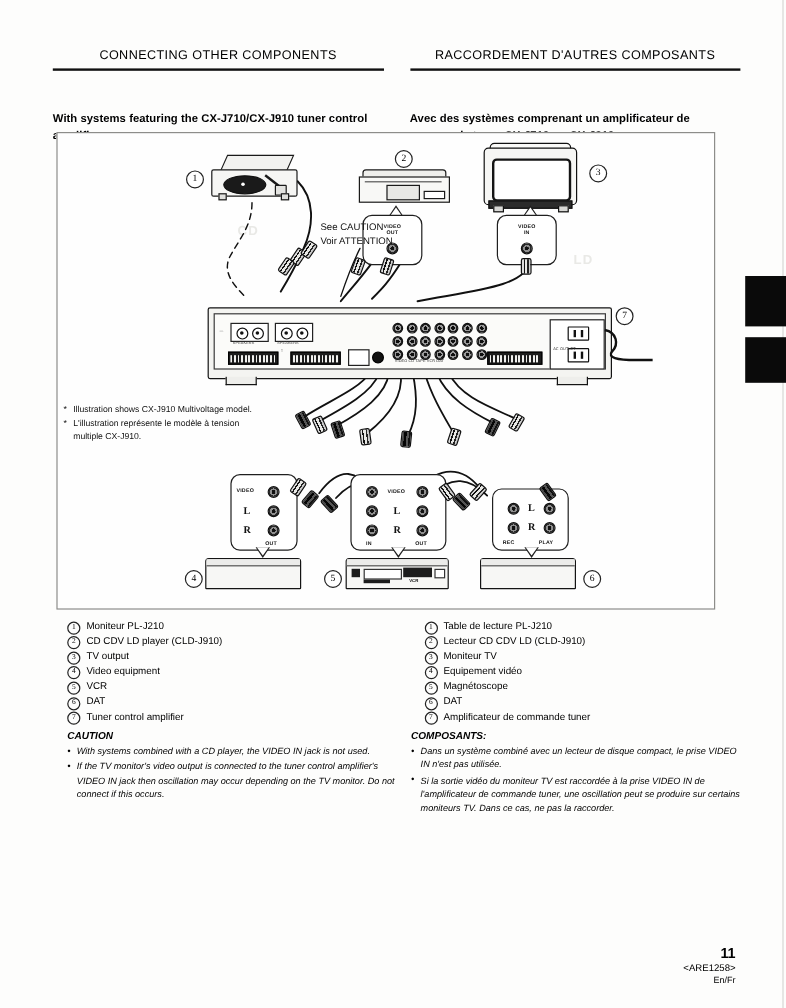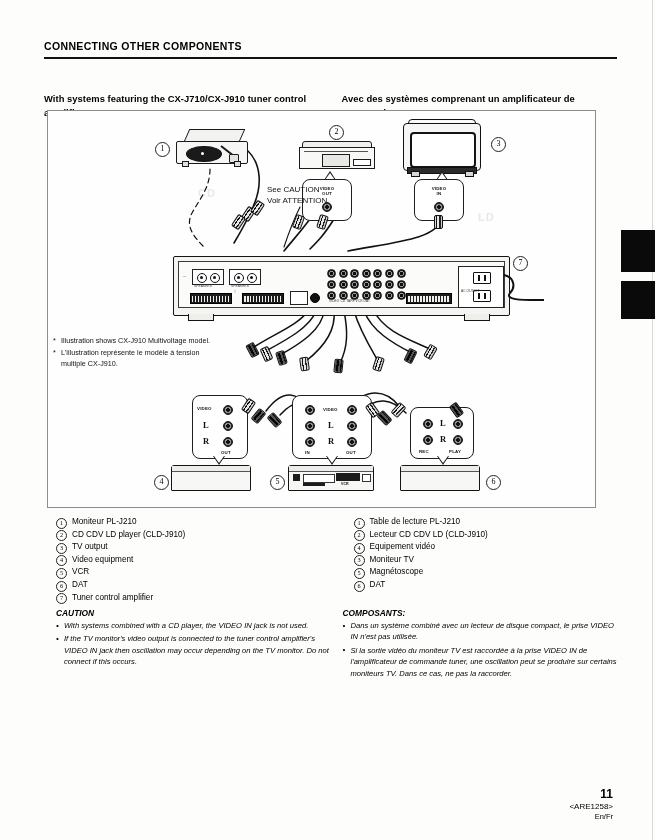--- a/index.html
+++ b/index.html
@@ -46,23 +46,23 @@
     position: absolute;
     top: 40px;
     left: 44px;
     right: 38px;
     display: flex;
     gap: 22px;
   }
   .hdr-col { flex: 1 1 0; }
   .hdr-title {
     font-size: 10.5px;
-    font-weight: bold;
+    font-weight: normal;
     letter-spacing: 0.35px;
-    text-align: left;
+    text-align: center;
     padding-bottom: 4px;
     line-height: 13px;
   }
   .hdr-rule {
     height: 2.4px;
     background: #111;
   }
 
   .intro-row {
     position: absolute;
@@ -445,20 +445,24 @@
 
 <div class="page">
 
   <div class="right-rule"></div>
   <div class="edge-tab t1"></div>
   <div class="edge-tab t2"></div>
 
   <div class="hdr-row">
     <div class="hdr-col">
       <div class="hdr-title">CONNECTING OTHER COMPONENTS</div>
+      <div class="hdr-rule"></div>
+    </div>
+    <div class="hdr-col">
+      <div class="hdr-title">RACCORDEMENT D'AUTRES COMPOSANTS</div>
       <div class="hdr-rule"></div>
     </div>
   </div>
 
   <div class="intro-row">
     <div class="intro-col">
       <div class="intro-text">With systems featuring the CX-J710/CX-J910 tuner control amplifiers.</div>
     </div>
     <div class="intro-col">
       <div class="intro-text">Avec des systèmes comprenant un amplificateur de commande tuner CX-J710 ou CX-J910.</div>
@@ -759,34 +763,38 @@
     <div class="legend-col">
       <div class="legend-item">
         <span class="lnum">1</span>
         <span>Table de lecture PL-J210</span>
       </div>
       <div class="legend-item">
         <span class="lnum">2</span>
         <span>Lecteur CD CDV LD (CLD-J910)</span>
       </div>
       <div class="legend-item">
+        <span class="lnum">3</span>
+        <span>Moniteur TV</span>
+      </div>
+      <div class="legend-item">
         <span class="lnum">4</span>
         <span>Equipement vidéo</span>
       </div>
       <div class="legend-item">
-        <span class="lnum">3</span>
-        <span>Moniteur TV</span>
-      </div>
-      <div class="legend-item">
         <span class="lnum">5</span>
         <span>Magnétoscope</span>
       </div>
       <div class="legend-item">
         <span class="lnum">6</span>
         <span>DAT</span>
+      </div>
+      <div class="legend-item">
+        <span class="lnum">7</span>
+        <span>Amplificateur de commande tuner</span>
       </div>
     </div>
   </div>
 
   <div class="caution-row">
     <div class="caution-col">
       <div class="caution-title">CAUTION</div>
       <div class="caution-item">With systems combined with a CD player, the VIDEO IN jack is not used.</div>
       <div class="caution-item">If the TV monitor's video output is connected to the tuner control amplifier's VIDEO IN jack then oscillation may occur depending on the TV monitor. Do not connect if this occurs.</div>
     </div>

